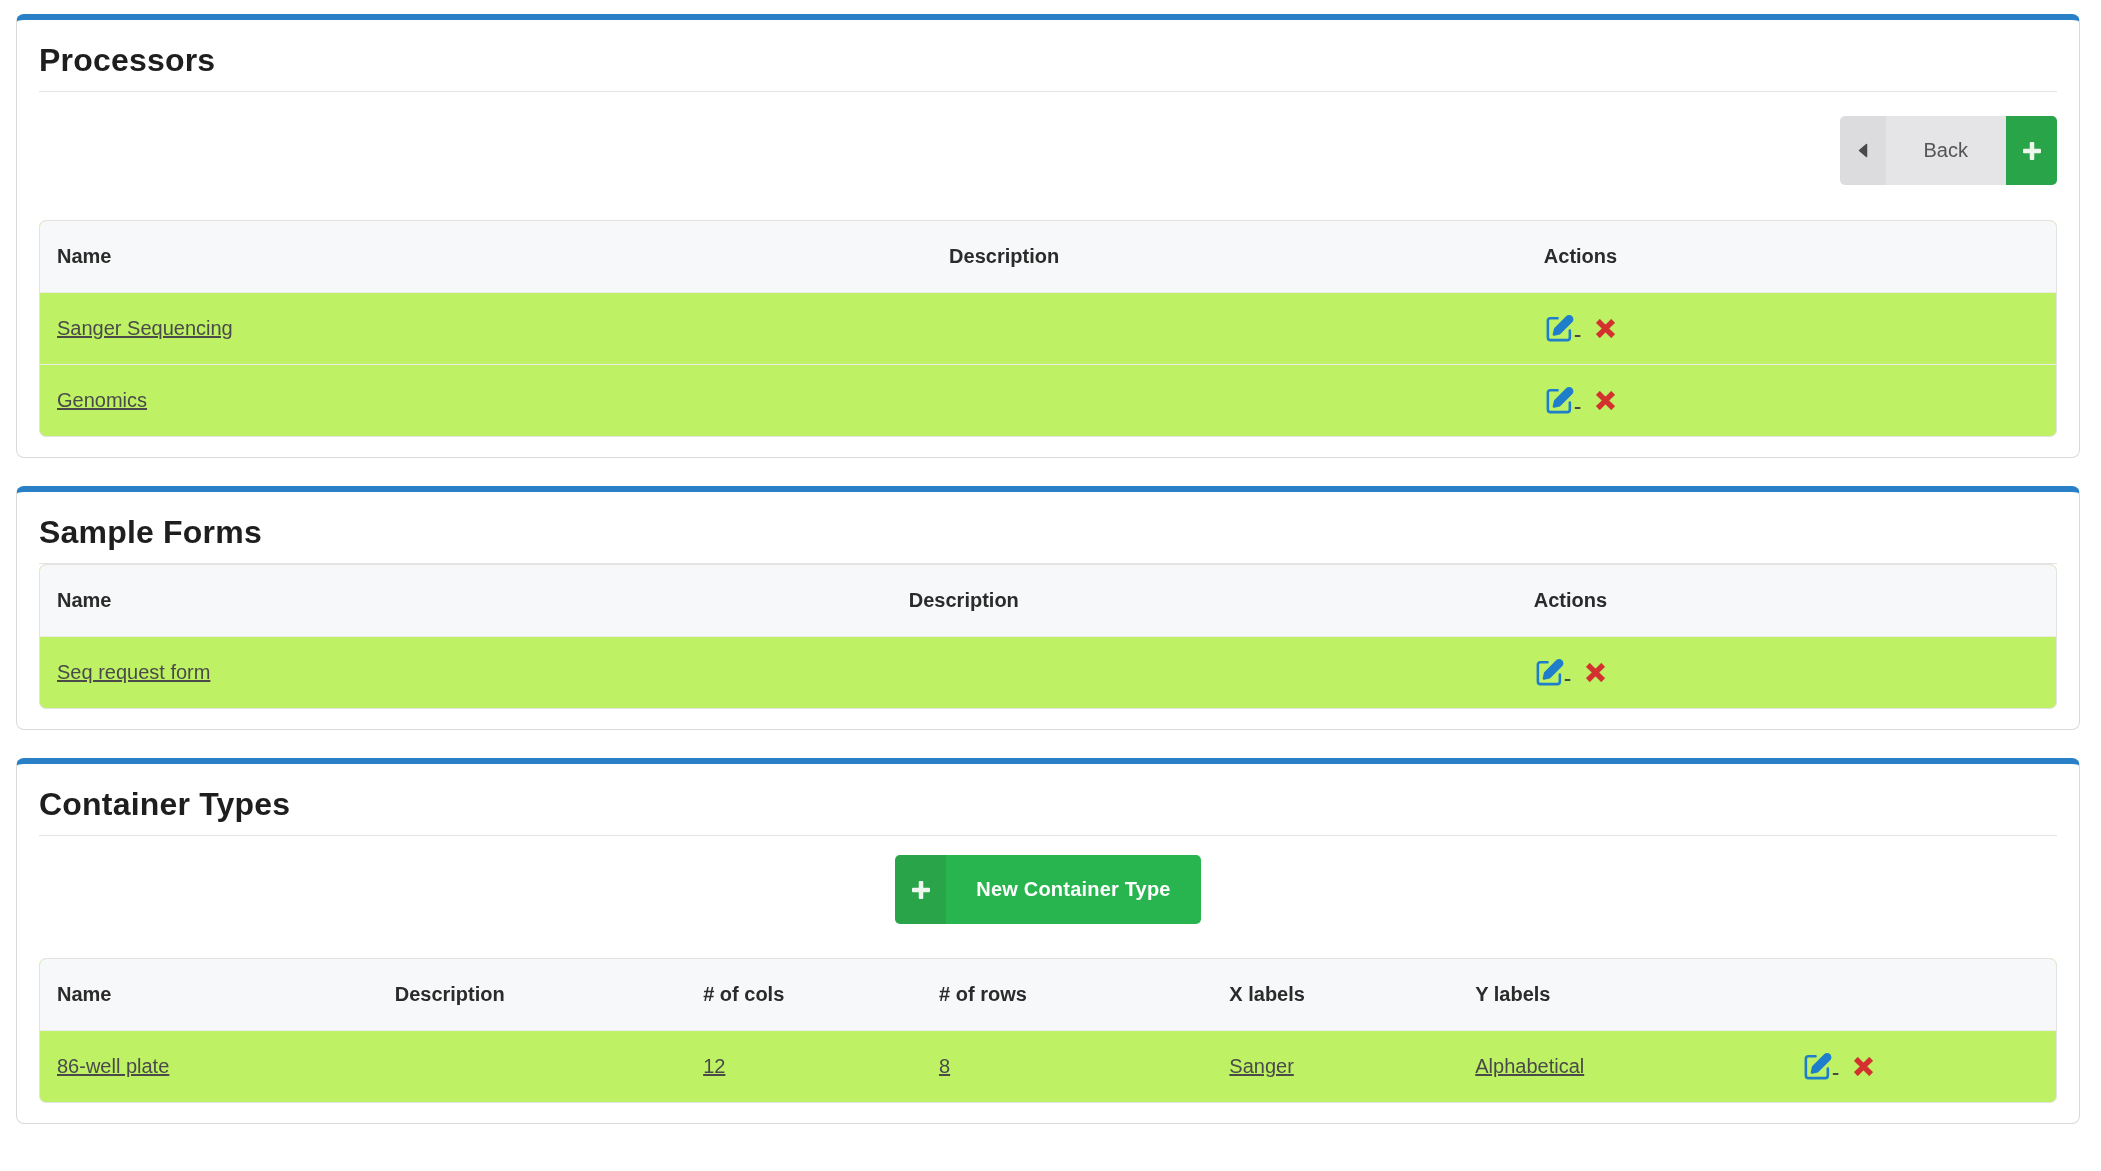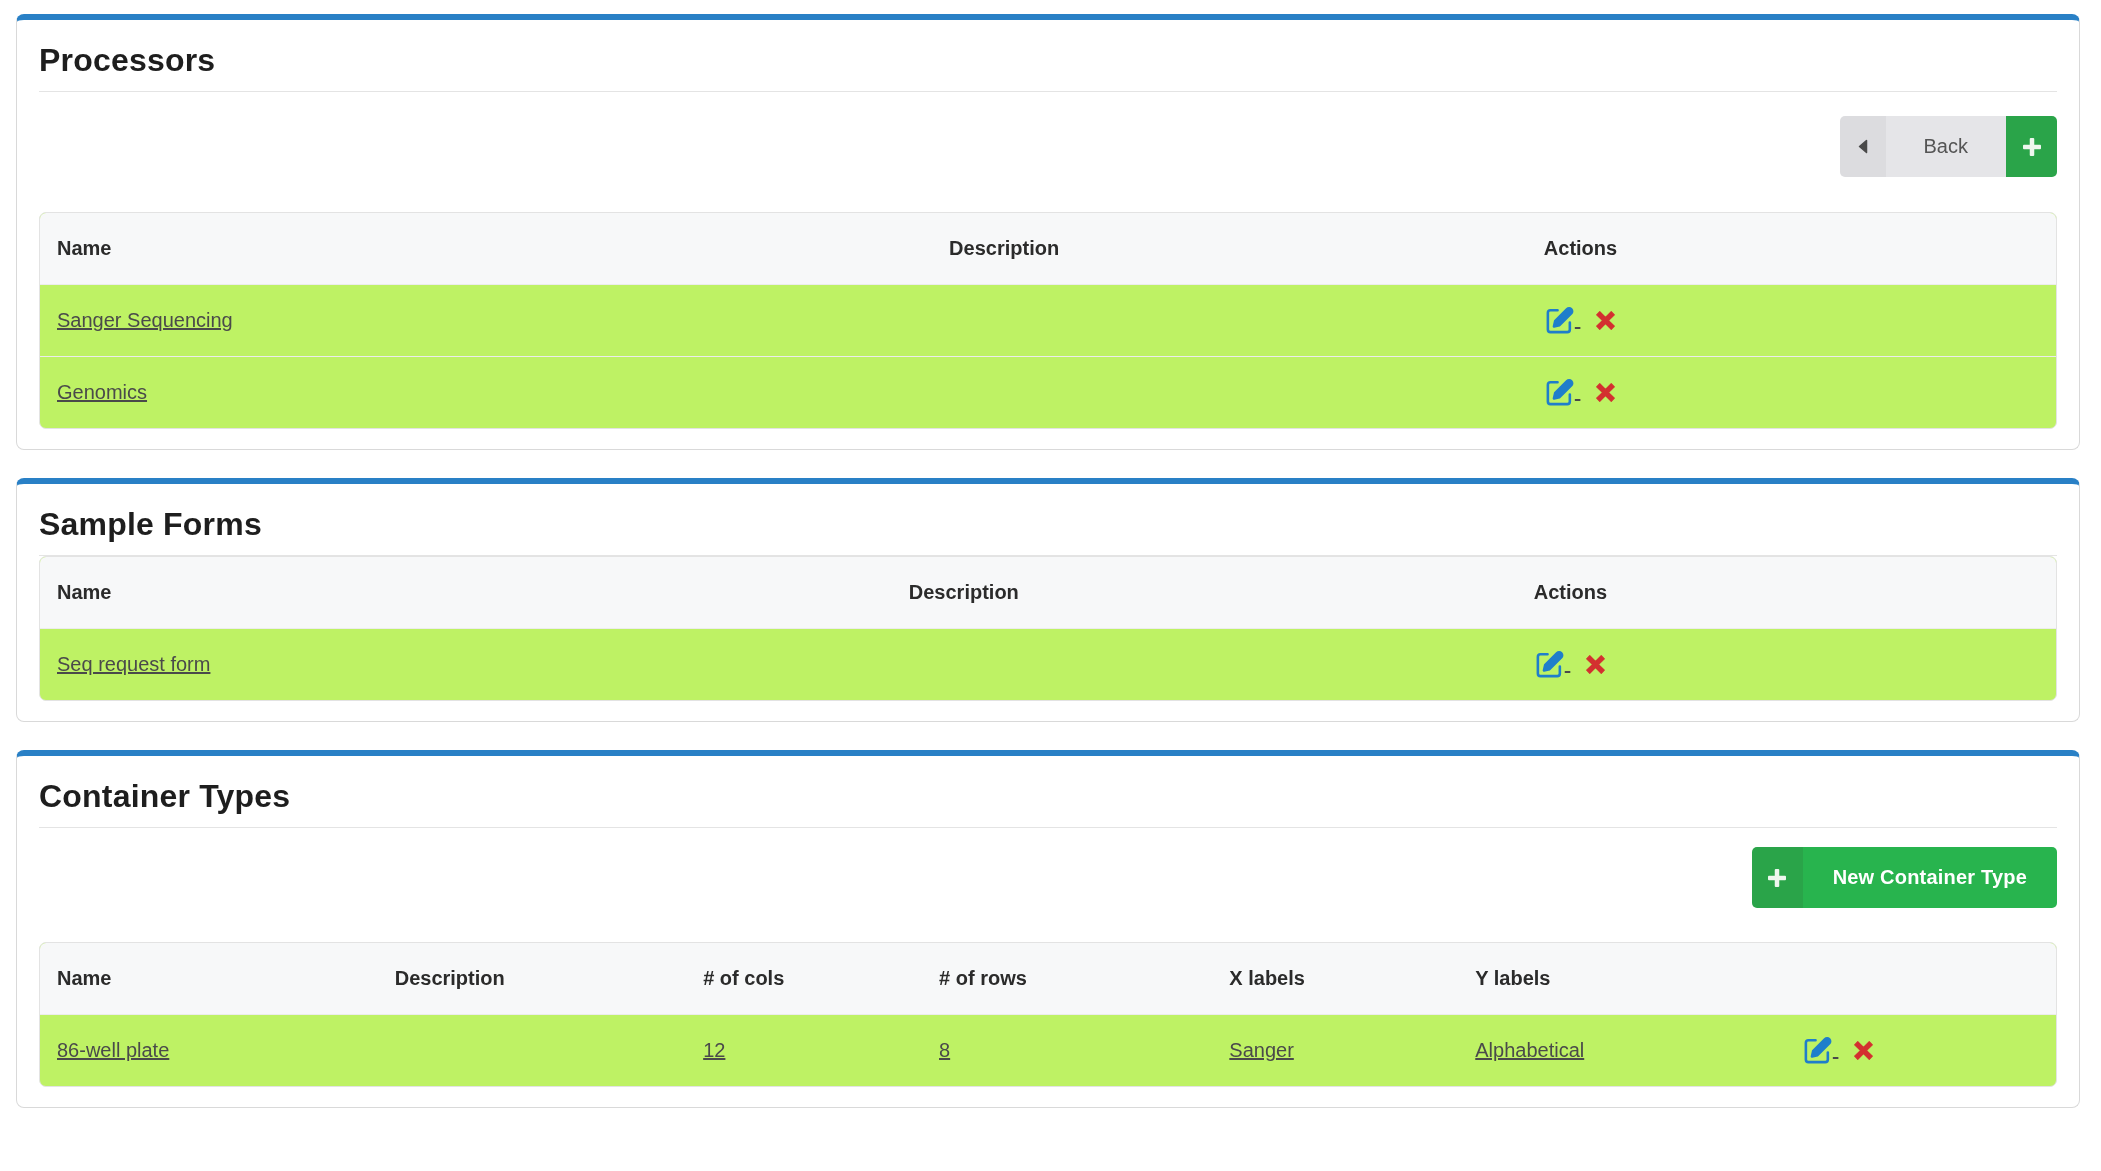--- a/index.html
+++ b/index.html
@@ -30,34 +30,34 @@
   }
   .card-divider {
     border: none;
     border-top: 1px solid var(--divider, #e4e4e4);
     margin: 0;
   }
 
   .toolbar { display: flex; justify-content: flex-end; align-items: flex-start; }
   .toolbar-1 { margin: 24px 0 35px 0; }
   .toolbar-2 { margin: 8px 0 25px 0; }
-  .toolbar-3 { margin: 19px 0 34px 0; }
+  .toolbar-3 { margin: 19px 0 34px 0; justify-content: center; }
 
   .highlight-ring {
     border: 6px solid var(--orange_highlight, #f0801a);
     border-radius: 24px;
     padding: 8px 9px;
     margin-right: -13px;
     display: inline-block;
   }
 
   .btn {
     display: inline-flex;
     align-items: stretch;
-    height: 61px;
+    height: 69px;
     border: none;
     padding: 0;
     border-radius: 5px;
     overflow: hidden;
     font: inherit;
     cursor: pointer;
     background: none;
   }
   .btn-group { display: inline-flex; }
   .btn-group .btn { border-radius: 0; }

